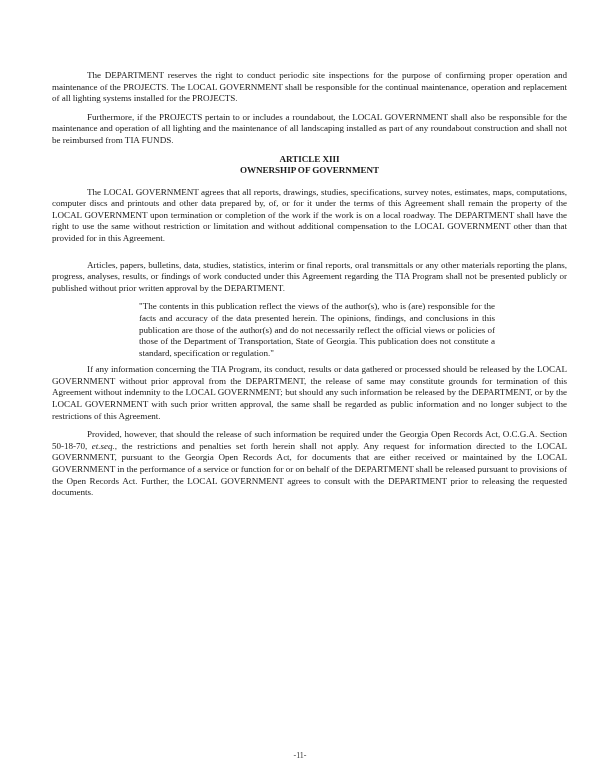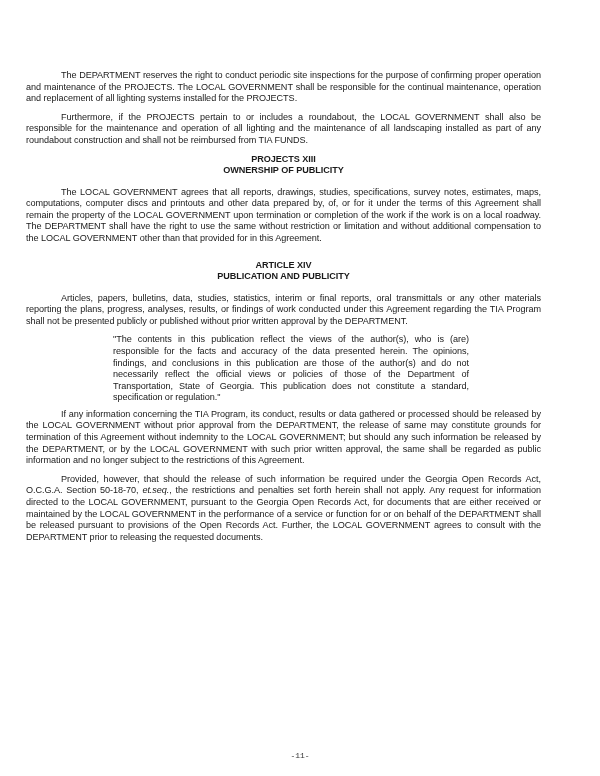--- a/index.html
+++ b/index.html
@@ -1,49 +1,45 @@
 <!DOCTYPE html>
 <html><head>
 <meta charset="utf-8">
 <style>
   html, body { margin: 0; padding: 0; background: #ffffff; }
   body { width: 600px; height: 776px; position: relative; overflow: hidden; }
   .page {
-    position: absolute; left: 26px; top: 70px; width: 515px;
-    font-family: Liberation Sans, sans-serif; font-size: 9.1px; line-height: 11.6px;
+    position: absolute; left: 52px; top: 70px; width: 515px;
+    font-family: Liberation Serif, serif; font-size: 9.1px; line-height: 11.6px;
     color: #1a1a1a; letter-spacing: -0.05px;
   }
   .p { text-align: justify; text-indent: 35px; margin: 0 0 7px 0; }
   .heading { text-align: center; font-weight: bold; margin: 0 0 11px 0; line-height: 11px; }
   .heading div { margin: 0; }
   .quote { margin: 0 72px 5px 87px; text-align: justify; }
   .gap-big { height: 8px; }
   .footer {
     position: absolute; left: 0; width: 600px; top: 751px; text-align: center;
-    font-family: Liberation Mono, monospace; font-size: 8px; color: #333;
+    font-family: Liberation Serif, serif; font-size: 8px; color: #333;
   }
   em { font-style: italic; }
 </style>
 </head>
 <body>
 
 <div class="page">
   <p class="p">The DEPARTMENT reserves the right to conduct periodic site inspections for the purpose of confirming proper operation and maintenance of the PROJECTS.  The LOCAL GOVERNMENT shall be responsible for the continual maintenance,  operation and replacement of all lighting systems installed for the PROJECTS.</p>
   <p class="p">Furthermore, if the PROJECTS pertain to or includes a roundabout, the LOCAL GOVERNMENT shall also be responsible for the maintenance and operation of all lighting and the maintenance of all landscaping installed as part of any roundabout construction and shall not be reimbursed from TIA FUNDS.</p>
 
   <div class="heading">
-    <div>PROJECTS XIII</div>
-    <div>OWNERSHIP OF PUBLICITY</div>
+    <div>ARTICLE XIII</div>
+    <div>OWNERSHIP OF GOVERNMENT</div>
   </div>
   <p class="p">The LOCAL GOVERNMENT agrees that all reports, drawings, studies, specifications, survey notes, estimates, maps, computations, computer discs and printouts and other data prepared by, of, or for it under the terms of this Agreement shall remain the property of the LOCAL GOVERNMENT upon termination or completion of the work if the work is on a local roadway.  The DEPARTMENT shall have the right to use the same without restriction or limitation and without additional compensation to the LOCAL GOVERNMENT other than that provided for in this Agreement.</p>
   <div class="gap-big"></div>
 
-  <div class="heading">
-    <div>ARTICLE XIV</div>
-    <div>PUBLICATION AND PUBLICITY</div>
-  </div>
   <p class="p">Articles, papers, bulletins, data, studies, statistics, interim or final reports, oral  transmittals or any other materials reporting the plans, progress, analyses, results, or findings of work conducted under this Agreement regarding the TIA Program shall not be presented publicly or published without prior written approval by the DEPARTMENT.</p>
   <p class="quote">"The contents in this publication reflect the views of the author(s), who is (are) responsible for the facts and accuracy of the data presented herein. The opinions, findings, and conclusions in this publication are those of the author(s) and do not necessarily reflect the official views or policies of those of the Department of Transportation, State of Georgia.  This publication does not constitute a standard, specification or regulation."</p>
   <p class="p">If any information concerning the TIA Program, its conduct, results or data gathered or processed should be released by the LOCAL GOVERNMENT without prior approval from the DEPARTMENT, the release of same may constitute grounds for termination of this Agreement without indemnity to the LOCAL GOVERNMENT; but should any such information be released by the DEPARTMENT, or by the LOCAL GOVERNMENT with such prior written approval, the same shall be regarded as public information and no longer subject to the restrictions of this Agreement.</p>
   <p class="p"><span>Provided, however, that should the release of such information be required under the Georgia Open Records Act, O.C.G.A. Section 50-18-70, </span><em>et.seq.</em><span>, the restrictions and penalties set forth herein shall not apply.  Any request for information directed to the LOCAL GOVERNMENT, pursuant to the Georgia Open Records Act, for documents that are either received or maintained by the LOCAL GOVERNMENT in the performance of a service or function for or on behalf of the DEPARTMENT shall be released pursuant to provisions of the Open Records Act.  Further, the LOCAL GOVERNMENT agrees to consult  with  the DEPARTMENT prior to releasing the requested documents.</span></p>
 </div>
 
 <div class="footer">-11-</div>
 
 </body></html>

